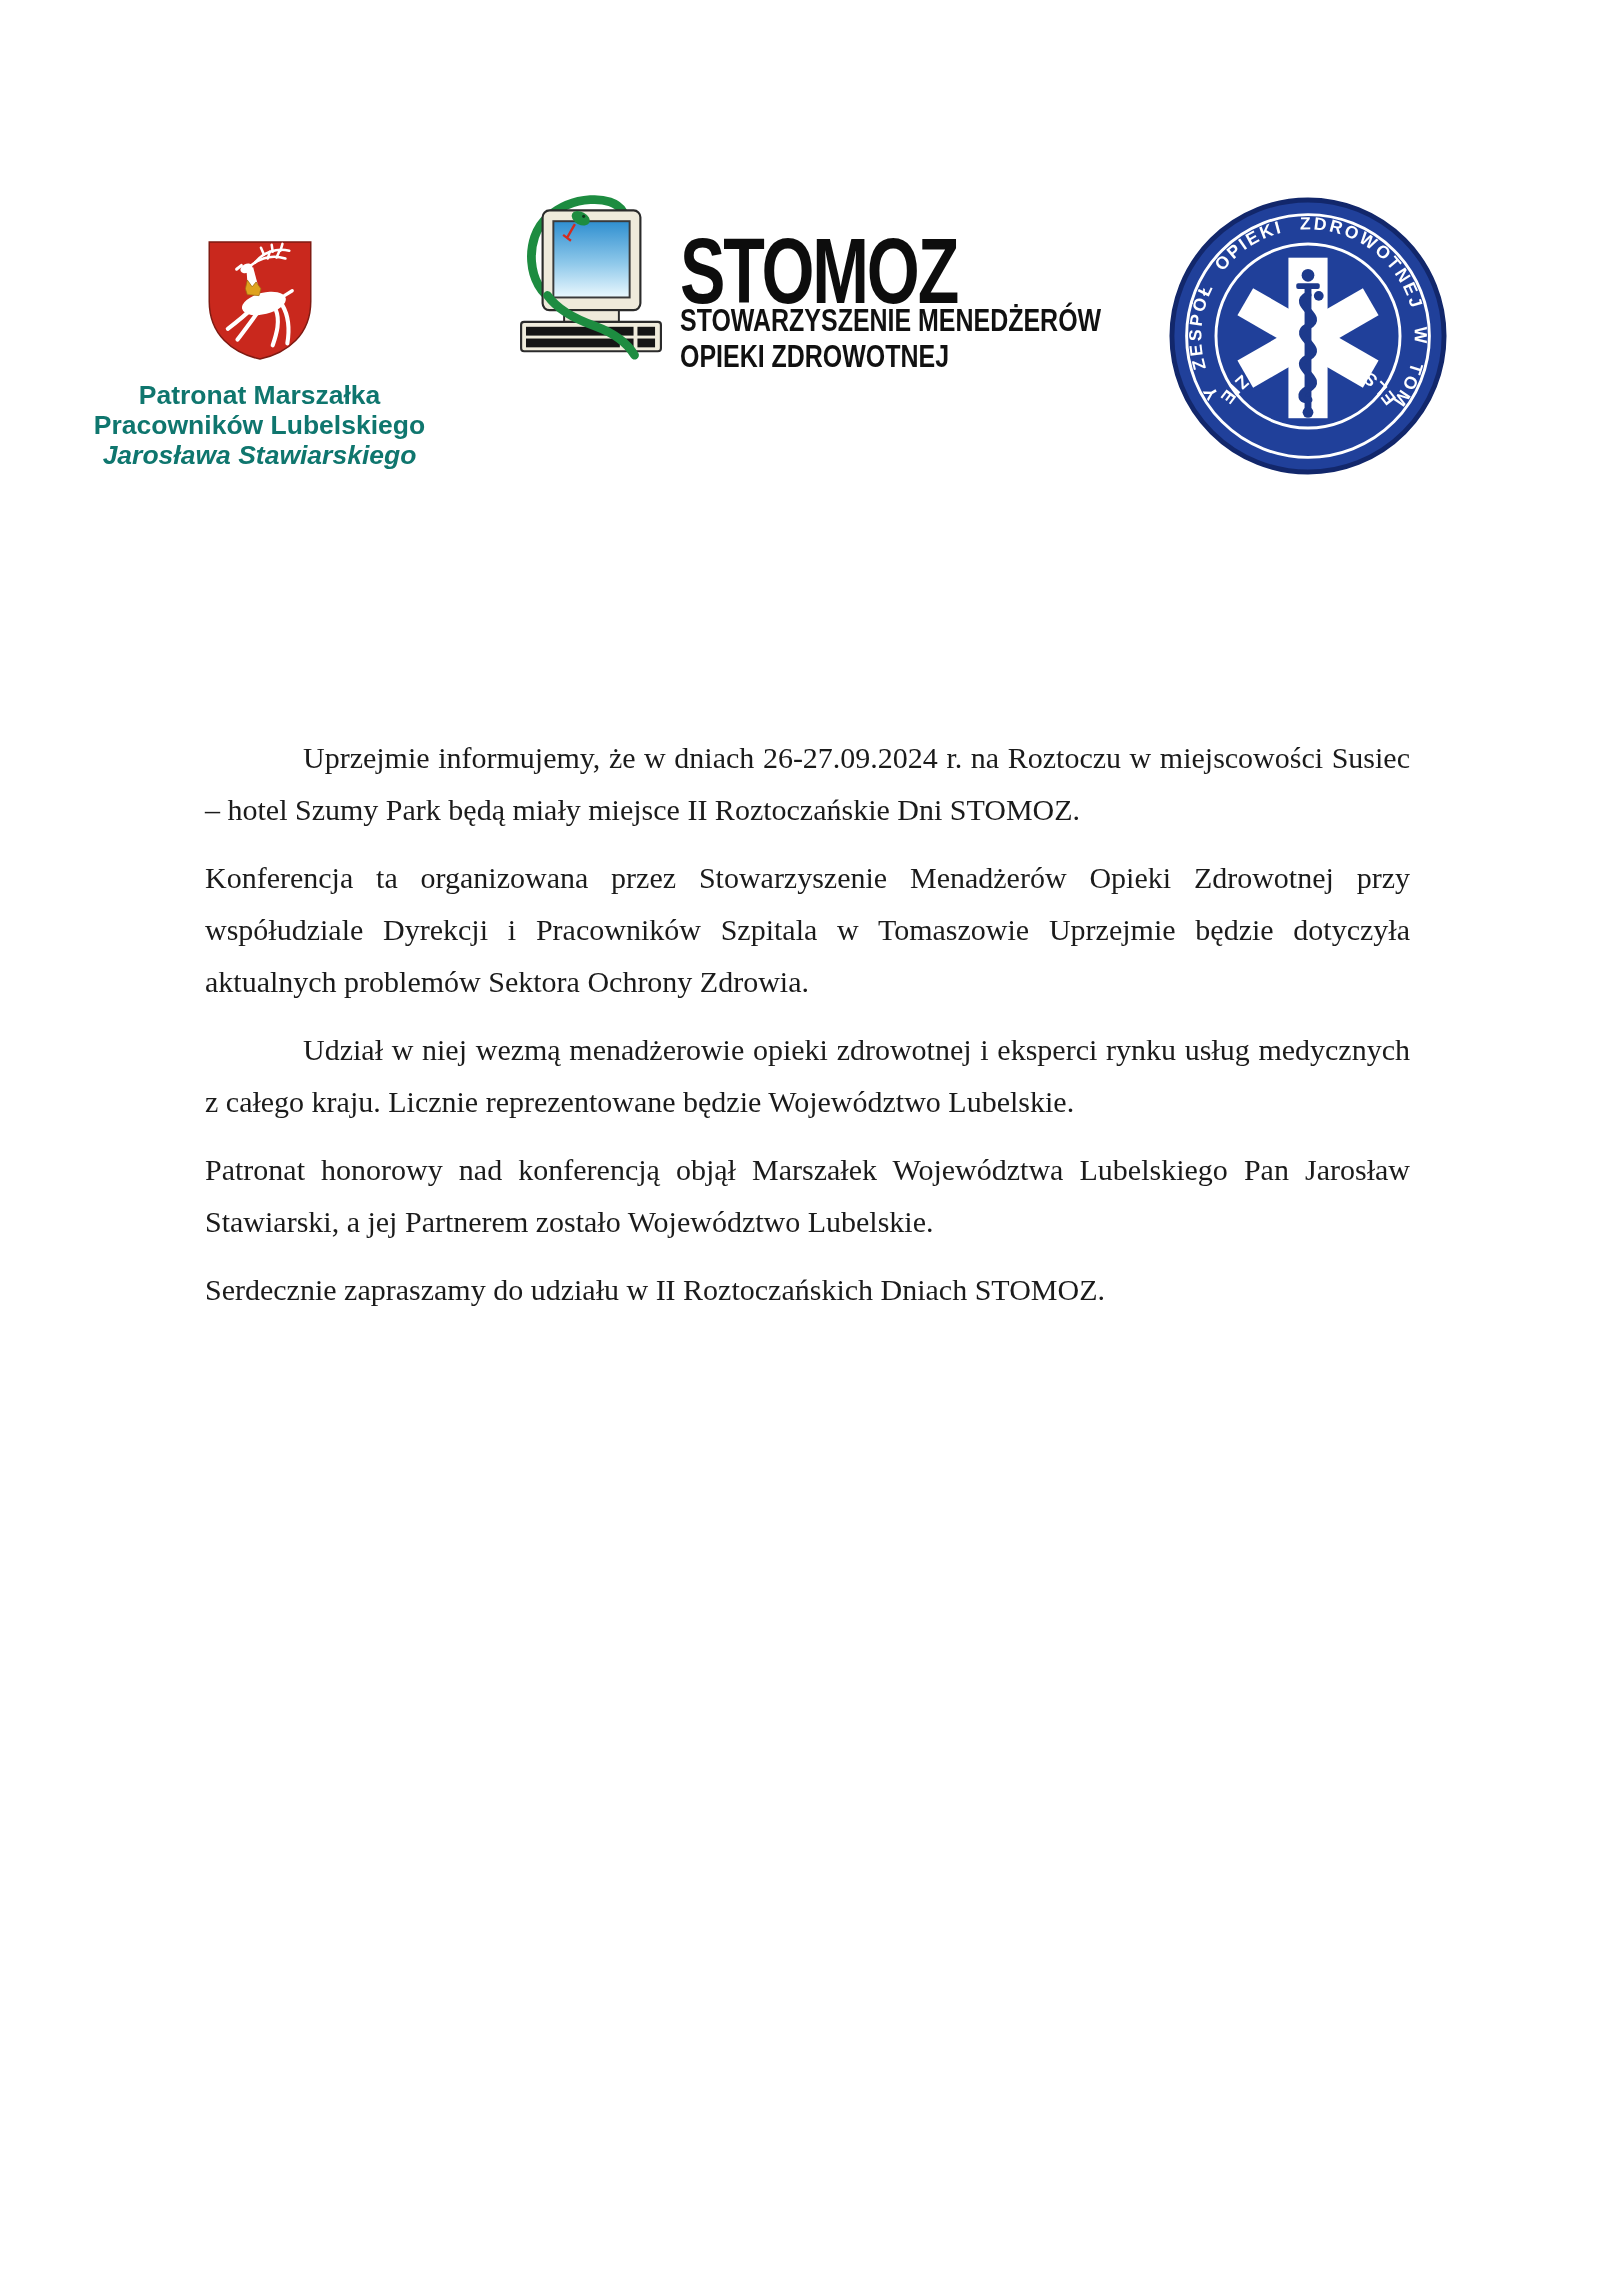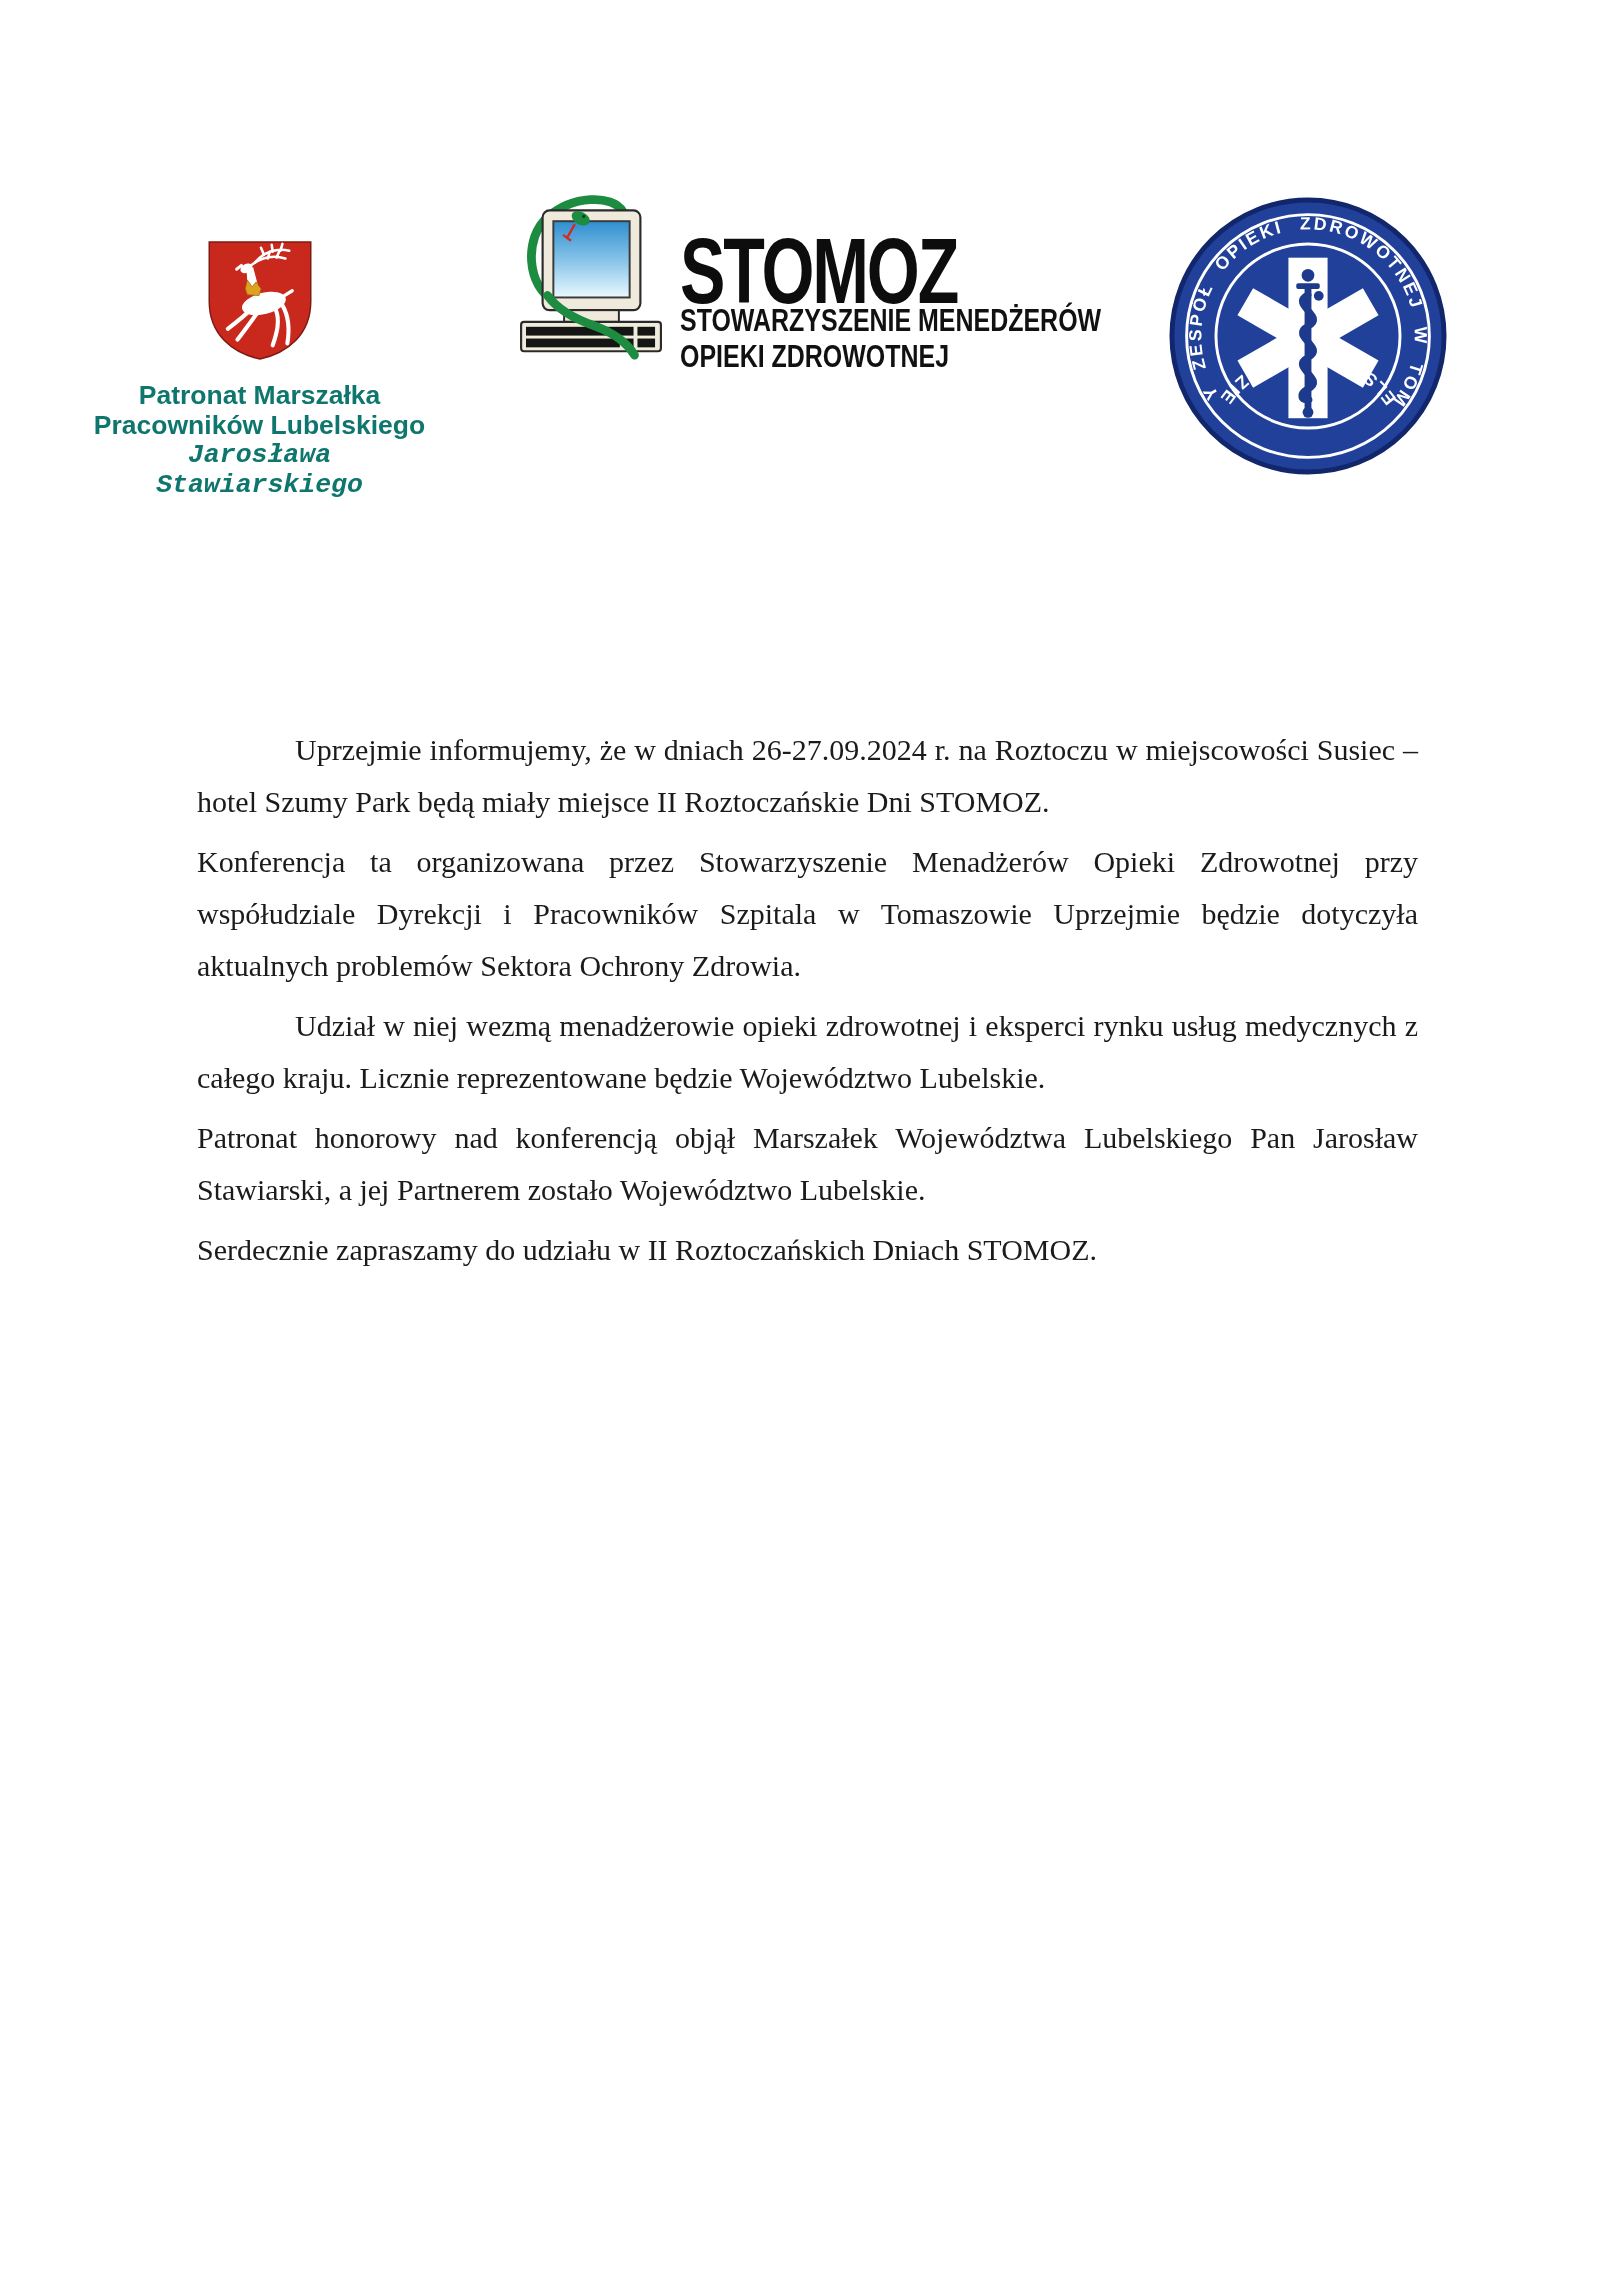--- a/index.html
+++ b/index.html
@@ -10,21 +10,21 @@
     background:#ffffff;
     font-family:"Liberation Serif", serif;
     overflow:hidden;
   }
   
   .emblem-block{position:absolute;left:83px;top:239px;width:353px;}
   .emblem-svg{display:block;margin:0 auto;width:110px;height:123px;}
   .patronage{margin-top:17.6px;text-align:center;
     font-family:"Liberation Sans", sans-serif;
     font-weight:700;font-size:26.5px;line-height:30px;color:#0f766e;}
-  .patronage .it{font-style:italic;font-family:Liberation Mono, monospace;}
+  .patronage .it{font-style:italic;}
   .stomoz-block{position:absolute;left:518px;top:186px;width:627px;height:206px;}
   .monitor-svg{position:absolute;left:0;top:0;width:147px;height:176px;}
   .stomoz-title{
     position:absolute;left:162px;top:39px;
     font-family:"Liberation Sans", sans-serif;font-weight:800;
     font-size:92px;line-height:92px;letter-spacing:-2.9px;color:#0d0d0d;
     transform:scaleX(0.74);transform-origin:0 0;white-space:nowrap;}
   .stomoz-sub1,.stomoz-sub2{
     position:absolute;left:162px;
     font-family:"Liberation Sans", sans-serif;font-weight:700;
@@ -34,21 +34,21 @@
   .stomoz-sub2{top:153px;}
   .seal-svg{position:absolute;left:1169px;top:197px;width:278px;height:278px;}
   .seal-ring-text{
     font-family:"Liberation Sans", sans-serif;font-weight:700;
     font-size:18px;letter-spacing:2.5px;word-spacing:9px;fill:#ffffff;}
   
   .letter-body{
     position:absolute;left:189px;top:716px;width:1237px;
     font-size:30px;line-height:52px;color:#1b1b1b;
     text-align:justify;}
-  .letter-body p{margin:8px;padding:0;}
+  .letter-body p{margin:16px;padding:0;}
   .letter-body p.indent{text-indent:98px;}
 </style>
 </head>
 <body>
 
 <div class="page">
 
   <div class="emblem-block">
     <svg class="emblem-svg" viewBox="0 0 112 126" aria-hidden="true">
       <path d="M4,3 H108 V64 C108,98 84,117 56,123 C28,117 4,98 4,64 Z" fill="#c9281d" stroke="#7e1a12" stroke-width="1.5"></path>

